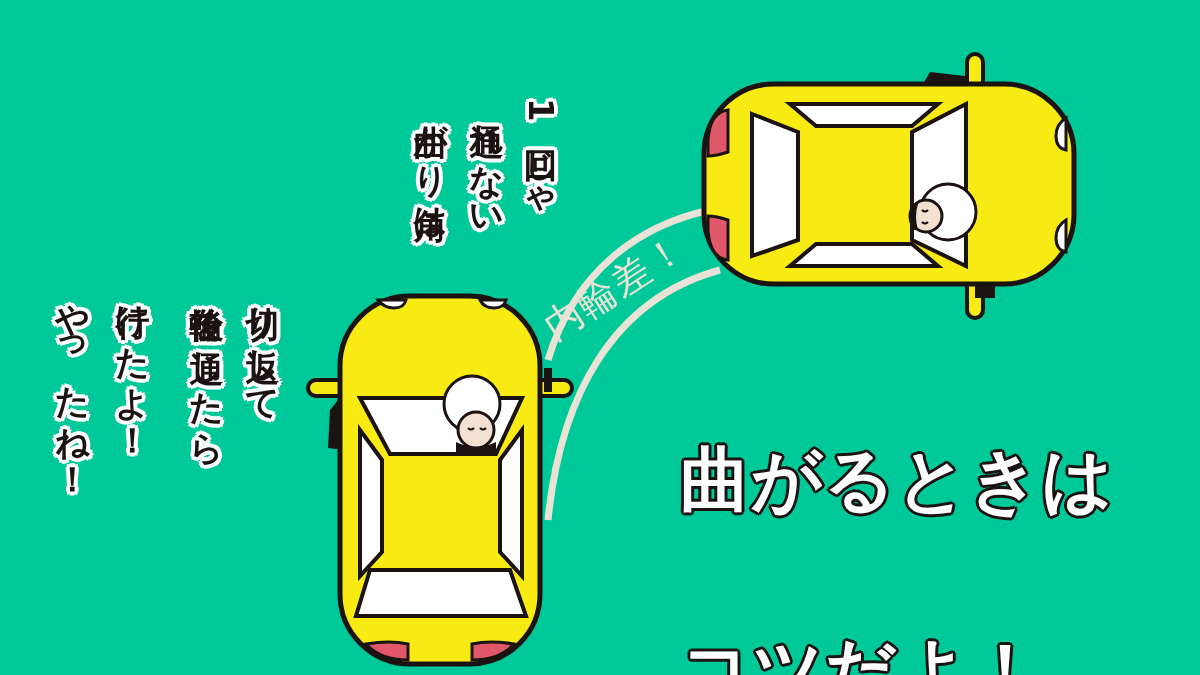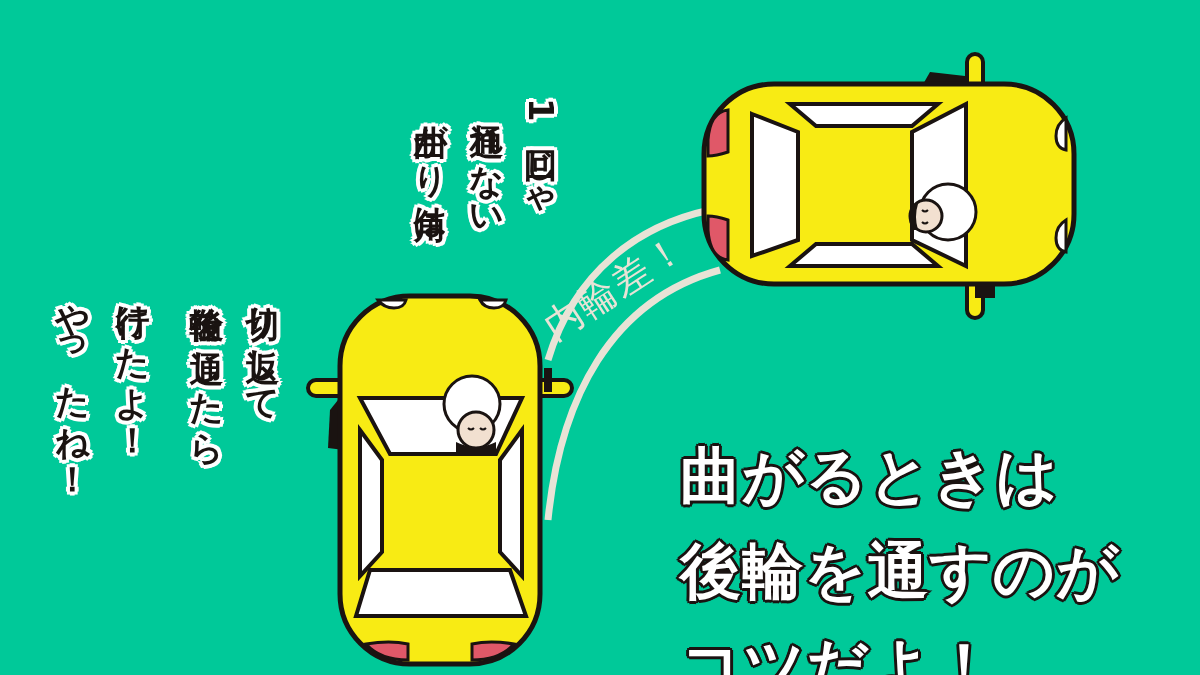--- a/index.html
+++ b/index.html
@@ -2,21 +2,21 @@
 <html><head>
 <meta charset="utf-8">
 <style>
   html,body{margin:0;padding:0;}
   body{width:1200px;height:675px;overflow:hidden;background:#00c999;position:relative;font-family:"DejaVu Sans",sans-serif;}
   .scene{position:absolute;left:0;top:0;width:1200px;height:675px;}
   .vcol{position:absolute;writing-mode:vertical-rl;font-weight:bold;color:#1a1311;font-size:34px;line-height:1;letter-spacing:2px;
     text-shadow:
       -4px 0 0 #fff,4px 0 0 #fff,0 -4px 0 #fff,0 4px 0 #fff,
       -3px -3px 0 #fff,3px -3px 0 #fff,-3px 3px 0 #fff,3px 3px 0 #fff;}
-  .headline{position:absolute;left:680px;font-size:61px;font-weight:bold;color:#fff;line-height:1;letter-spacing:1px;
+  .headline{position:absolute;left:680px;font-size:70px;font-weight:bold;color:#fff;line-height:1;letter-spacing:1px;
     -webkit-text-stroke:3px #1a1311;paint-order:stroke fill;
     text-shadow:
       -3px 0 0 #1a1311,3px 0 0 #1a1311,0 -3px 0 #1a1311,0 3px 0 #1a1311,
       -2px -2px 0 #1a1311,2px -2px 0 #1a1311,-2px 2px 0 #1a1311,2px 2px 0 #1a1311;}
   .path-label{position:absolute;left:548px;top:305px;font-size:38px;color:#e8e3d6;transform:rotate(-33deg);transform-origin:left center;letter-spacing:2px;}
 </style>
 </head>
 <body>
 
 <div class="scene">
@@ -87,15 +87,14 @@
   <div class="vcol" style="left:524px;top:98px">1回じゃ</div>
   <div class="vcol" style="left:470px;top:98px">通れない</div>
   <div class="vcol" style="left:414px;top:98px">曲がり角は</div>
 
   <div class="vcol" style="left:246px;top:280px">切り返して</div>
   <div class="vcol" style="left:190px;top:280px">後輪を通したら</div>
   <div class="vcol" style="left:116px;top:280px">行けたよ！</div>
   <div class="vcol" style="left:56px;top:280px">やったね！</div>
 
   <div class="headline" style="top:445px">曲がるときは</div>
-  <div class="headline" style="top:540px">後輪を通すのが</div>
   <div class="headline" style="top:635px">コツだよ！</div>
 </div>
 
 </body></html>

